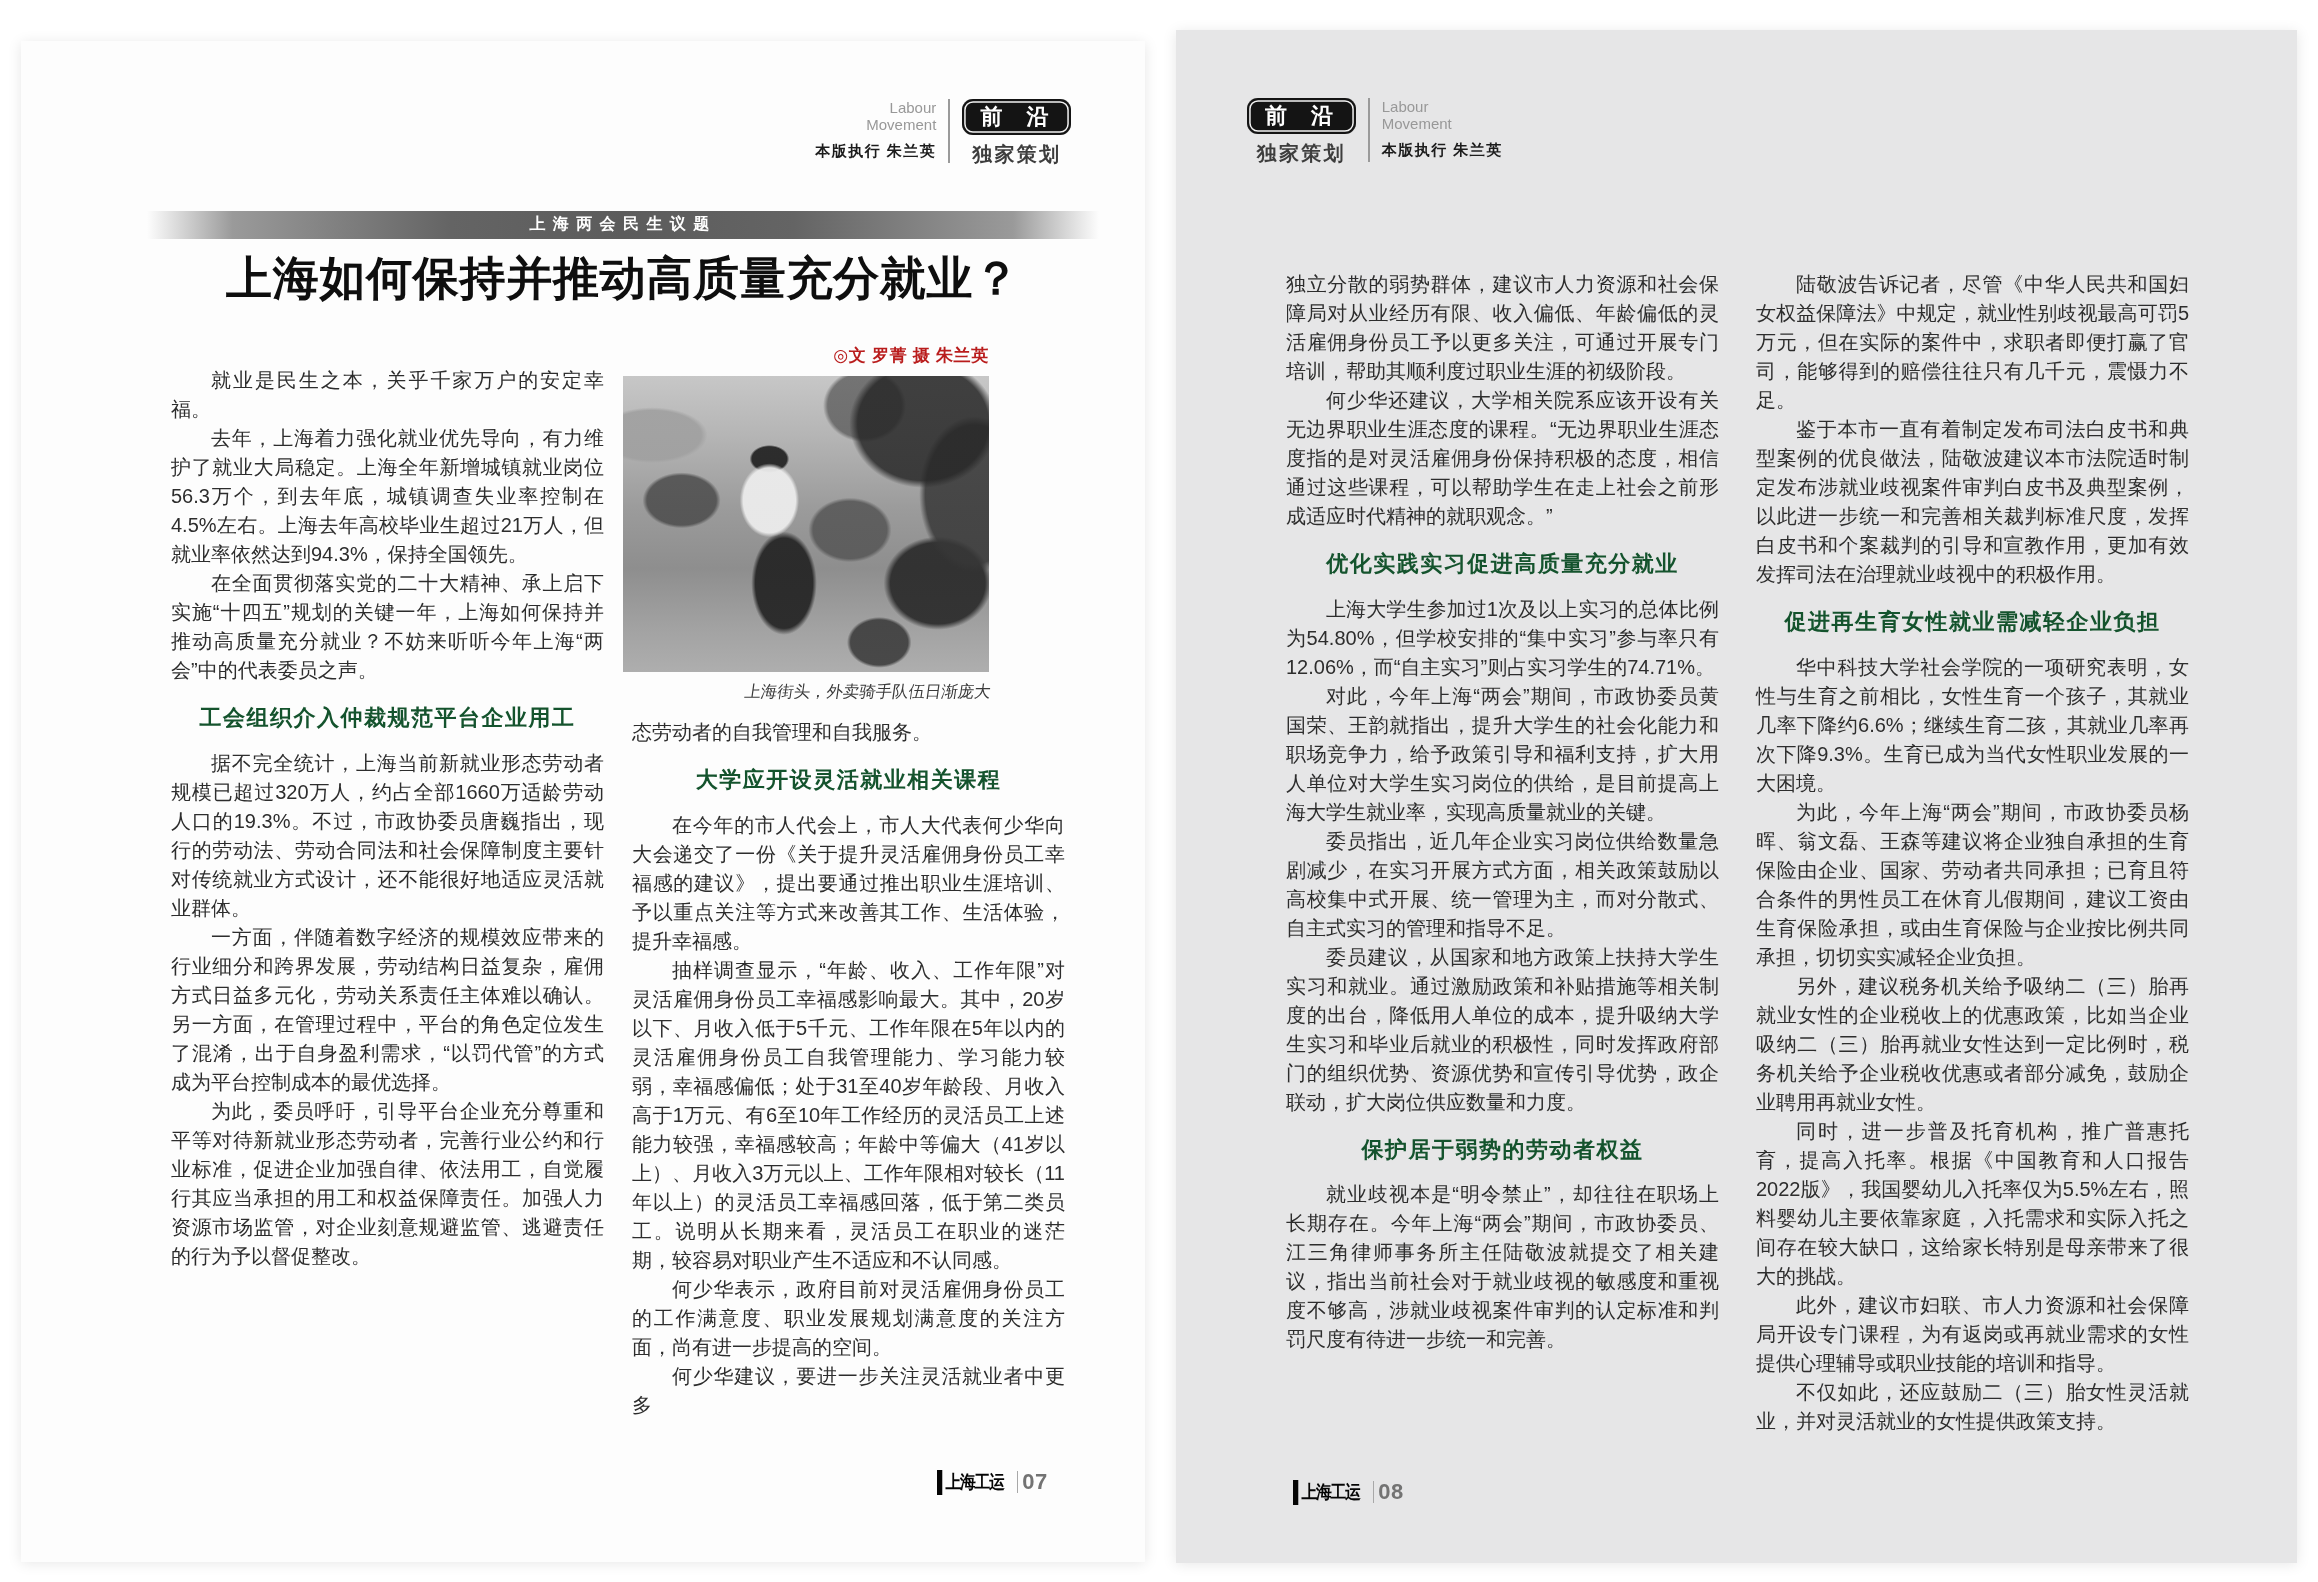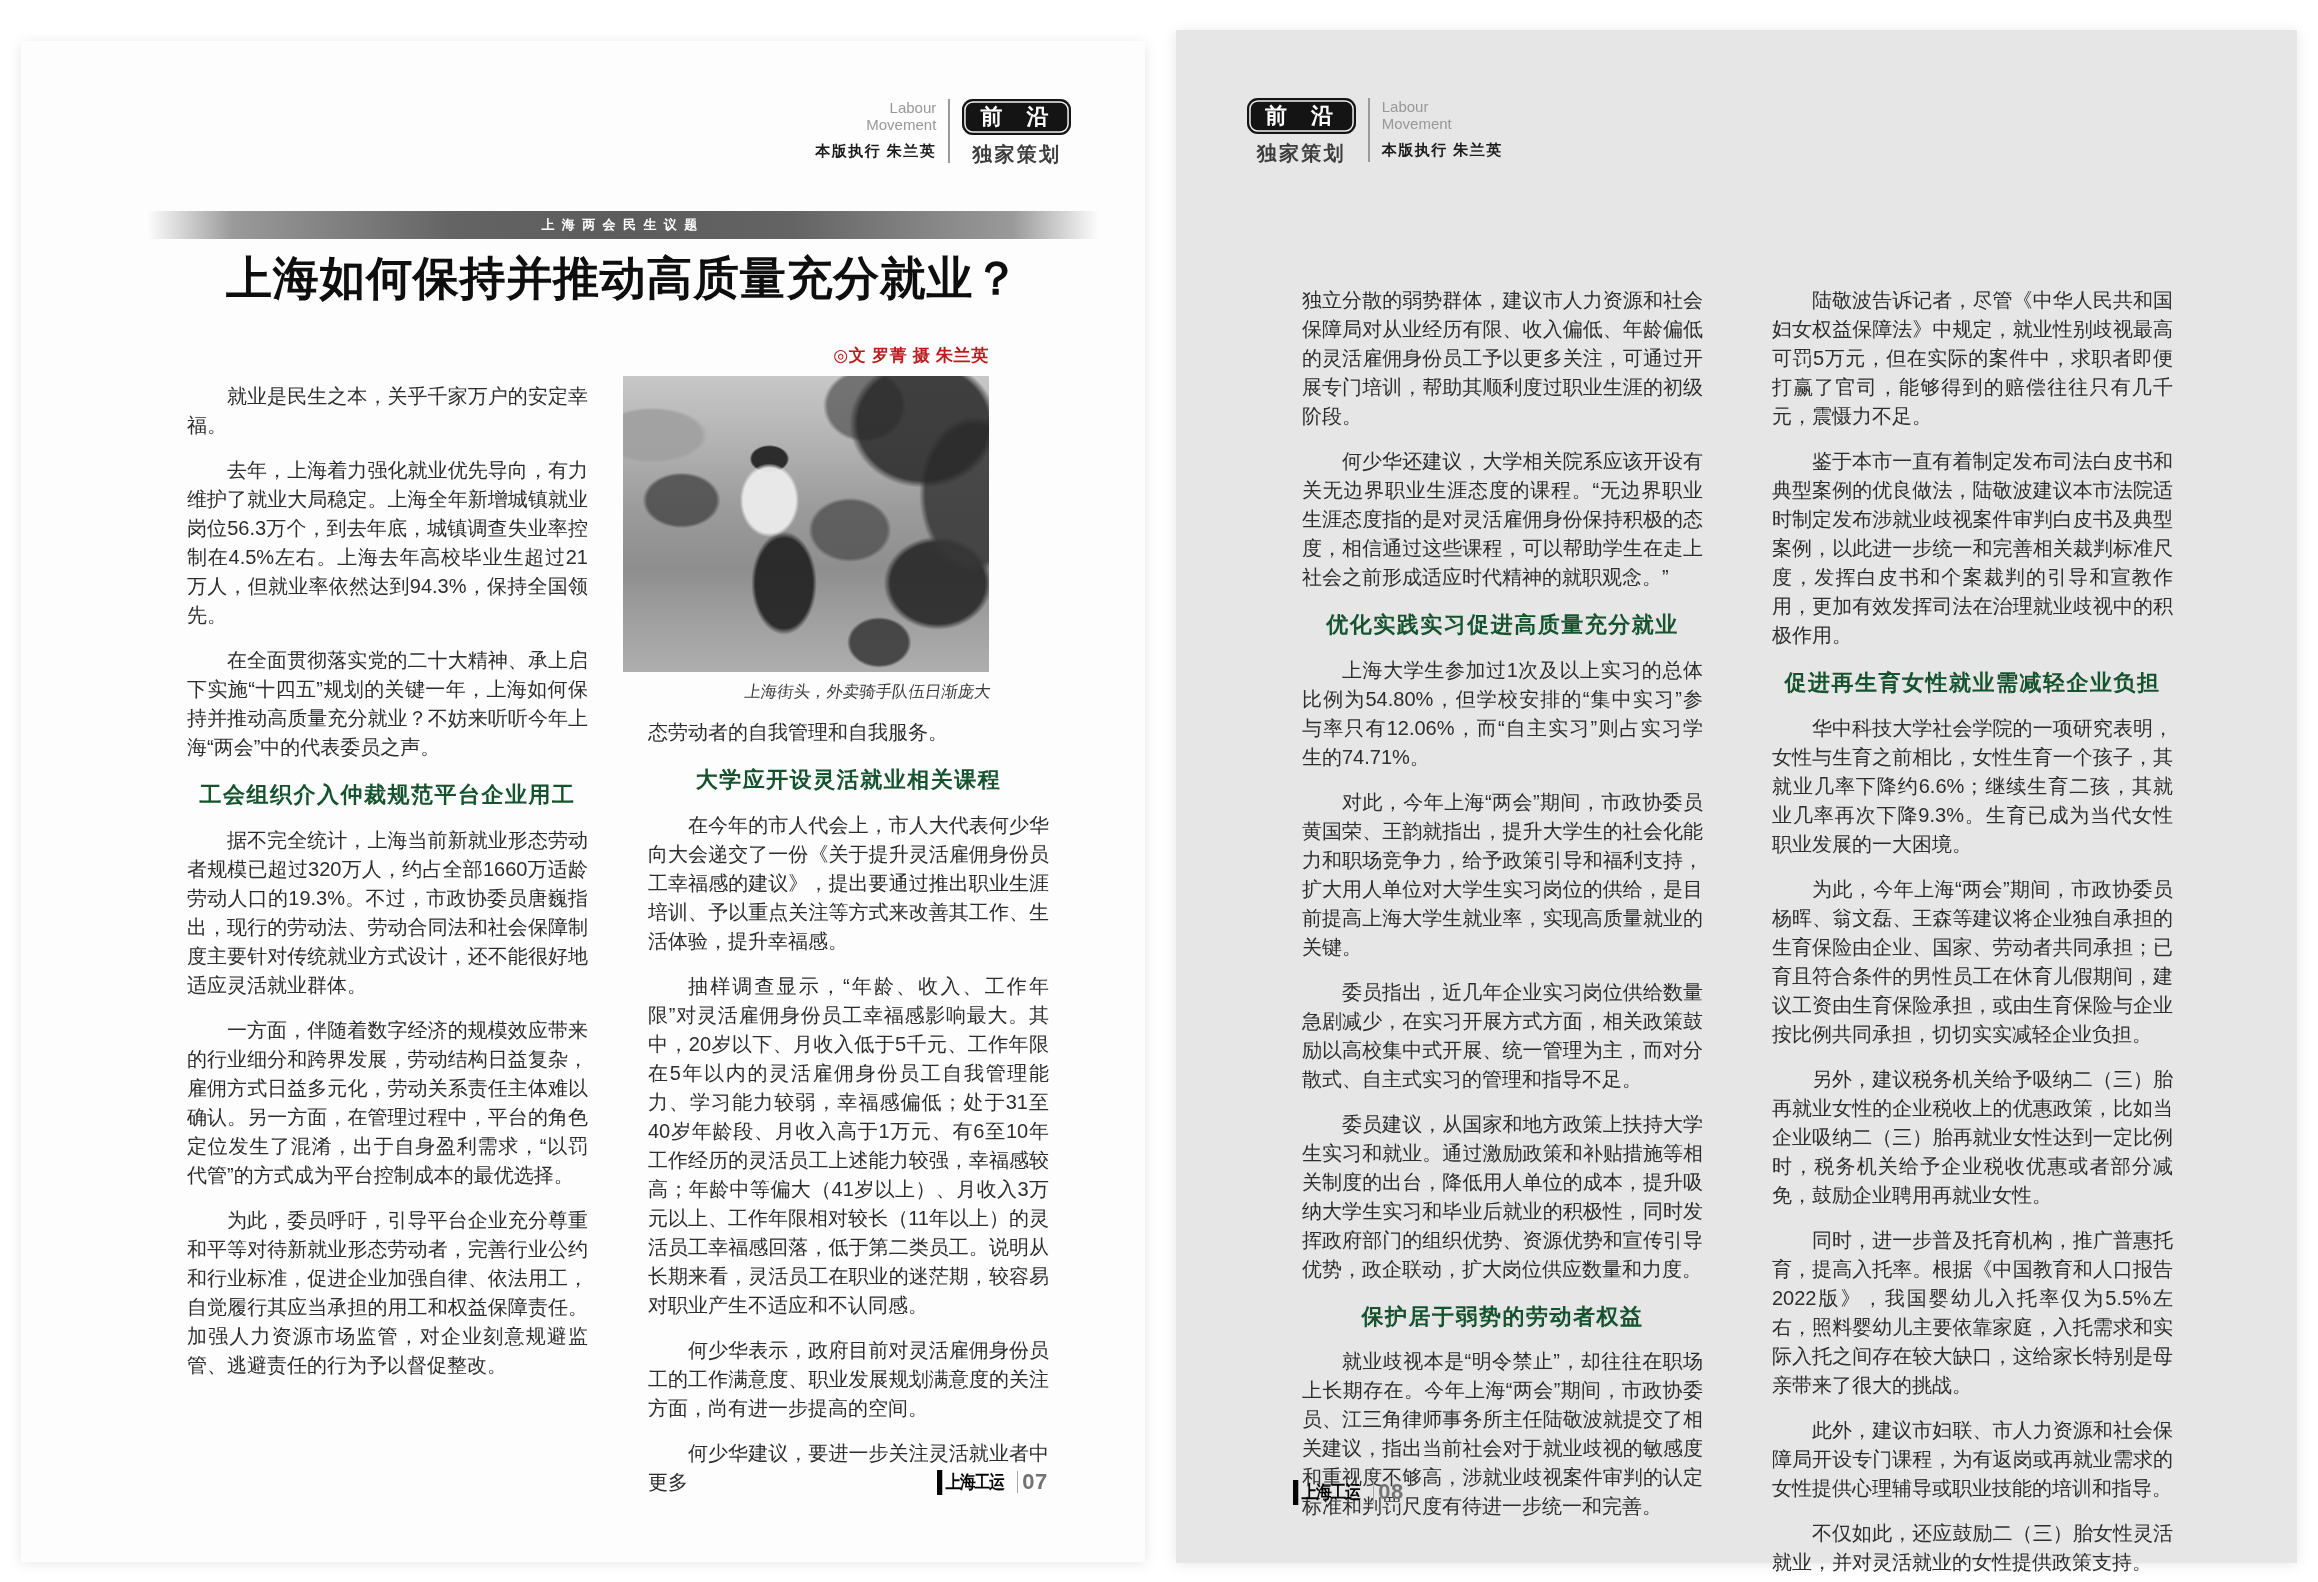--- a/index.html
+++ b/index.html
@@ -25,31 +25,31 @@
   .badge{display:inline-block;background:#141414;color:#ffffff;font-weight:700;font-size:22px;
          line-height:25px;padding:4.5px 13.4px 6px 18px;border-radius:11px;letter-spacing:9px;
          box-shadow:inset 0 0 0 2.2px #141414, inset 0 0 0 3.7px rgba(255,255,255,0.95);}
   .badge-sub{font-size:20px;font-weight:700;color:#3d3d3d;letter-spacing:2.2px;margin-top:6px;white-space:nowrap;}
 
   
   .banner{position:absolute;left:126px;top:170px;width:952px;height:27.5px;
           background:linear-gradient(90deg, rgba(140,140,140,0) 0%, #9a9a9a 9%, #646464 32%,
                       #5c5c5c 50%, #646464 68%, #9a9a9a 91%, rgba(140,140,140,0) 100%);
           display:flex;align-items:center;justify-content:center;}
-  .banner span{color:#ffffff;font-size:13px;font-weight:700;letter-spacing:7.4px;}
+  .banner span{color:#ffffff;font-size:16px;font-weight:700;letter-spacing:7.4px;}
   .article-title{position:absolute;left:126px;top:210px;width:952px;margin:0;text-align:center;
           font-size:46px;line-height:54px;font-weight:900;color:#0e0e0e;letter-spacing:0.7px;}
 
   
   .col{position:absolute;width:433px;}
   #p1-col-left{left:150px;top:325px;}
   #p1-col-right{left:611px;top:303px;}
   #p2-col-left{left:110px;top:240px;}
   #p2-col-right{left:580px;top:240px;}
-  .col p{margin:16px;font-size:20px;line-height:29px;color:#2d2d2d;
+  .col p{margin:0;font-size:20px;line-height:29px;color:#2d2d2d;
          text-align:justify;text-indent:2em;}
   .col p.cont{text-indent:0;}
   .col p.after-media{margin-top:15px;}
   .subhead{margin:19.3px 0 16.4px;font-size:22px;line-height:28px;font-weight:800;color:#14532d;
            text-align:center;letter-spacing:1.5px;}
 
   
   .media{width:366px;margin-left:-9px;}
   .byline{text-align:right;font-size:17px;color:#b91c1c;font-weight:600;letter-spacing:0.7px;}
   .photo{margin-top:9px;width:366px;height:296px;

